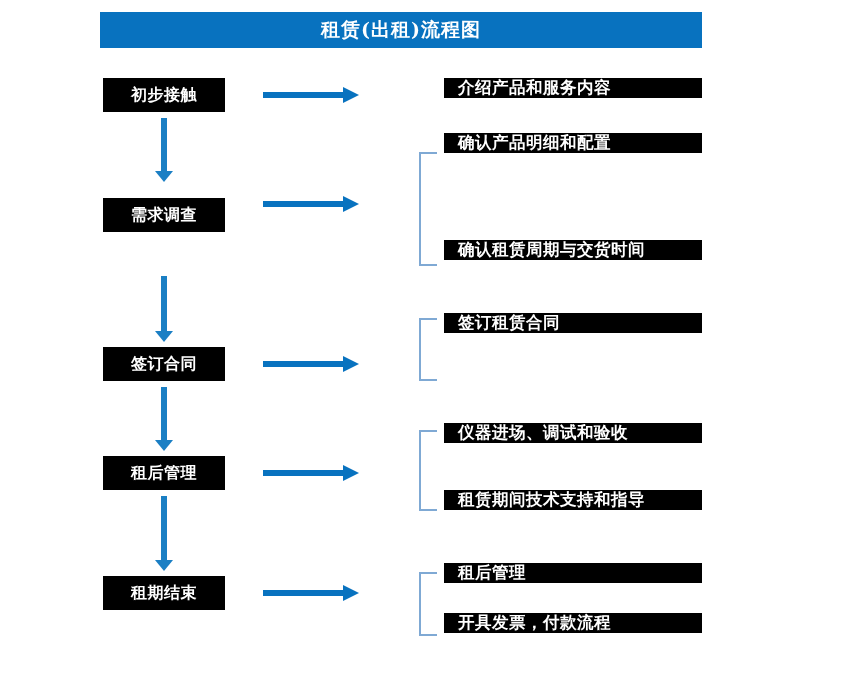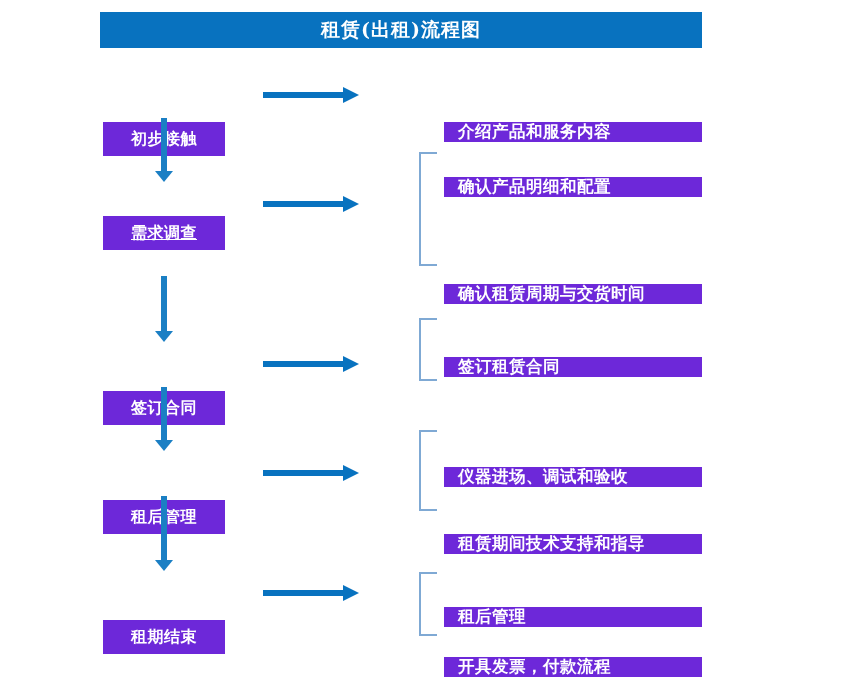--- a/index.html
+++ b/index.html
@@ -38,29 +38,28 @@
     justify-content: center;
     font-size: 19px;
     font-weight: bold;
     letter-spacing: 1px;
     white-space: nowrap;
   }
 
   
   .box {
     position: absolute;
-    background: #6d28d9;
+    background: #000000;
     color: #ffffff;
     display: flex;
     align-items: center;
     font-size: 17px;
     font-weight: bold;
     white-space: nowrap;
     letter-spacing: 0.5px;
-    margin-top: 44px;
   }
   .box.stage {
     width: 122px;
     height: 34px;
     justify-content: center;
     font-size: 16px;
   }
   .box.detail {
     left: 444px;
     width: 258px;
@@ -132,21 +131,21 @@
   }
 </style>
 </head>
 <body>
 
 <div id="canvas">
 
   <div class="title-bar">租赁(出租)流程图</div>
 
   <div class="box stage" style="left:103px; top:78px;">初步接触</div>
-  <div class="box stage" style="left:103px; top:172px;text-decoration:underline;">需求调查</div>
+  <div class="box stage" style="left:103px; top:198px;">需求调查</div>
   <div class="box stage" style="left:103px; top:347px;">签订合同</div>
   <div class="box stage" style="left:103px; top:456px;">租后管理</div>
   <div class="box stage" style="left:103px; top:576px;">租期结束</div>
 
   <div class="v-arrow" style="top:118px; height:64px;">
     <div class="shaft" style="height:53px;"></div>
     <div class="head" style="top:53px;"></div>
   </div>
   <div class="v-arrow" style="top:276px; height:66px;">
     <div class="shaft" style="height:55px;"></div>

